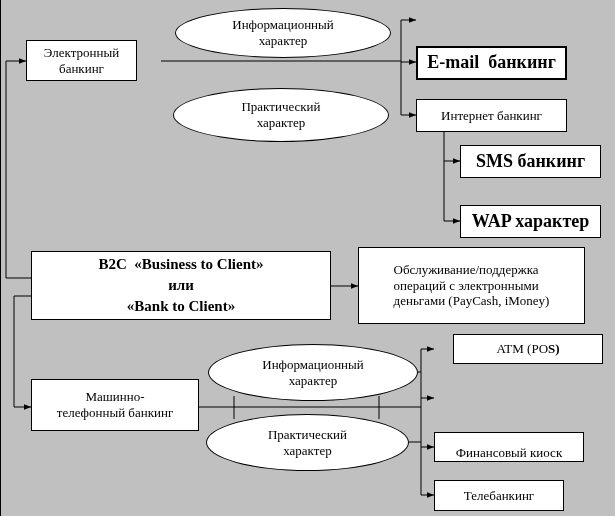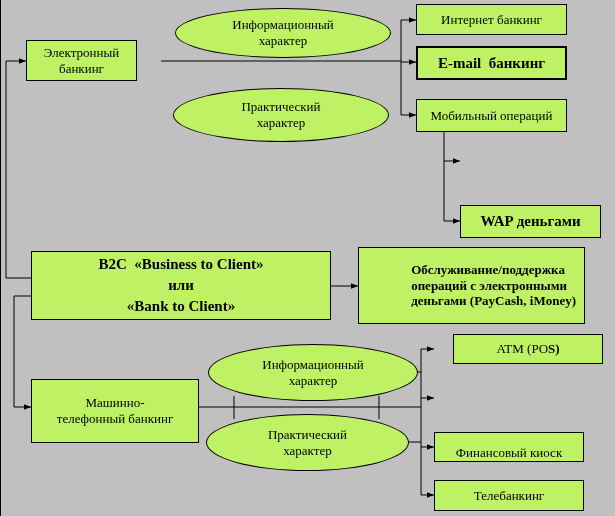--- a/index.html
+++ b/index.html
@@ -9,36 +9,36 @@
     height: 516px;
     background: #c0c0c0;
     border-left: 1px solid #000;
     border-bottom: 1px solid #000;
     overflow: hidden;
     font-family: "Liberation Serif", "DejaVu Serif", serif;
     color: #000;
   }
   .node {
     position: absolute;
-    background: #bef264;
+    background: #ffffff;
     border: 1px solid #000;
     display: flex;
     align-items: center;
     justify-content: center;
     text-align: center;
     box-sizing: border-box;
     font-size: 13px;
     line-height: 1.22;
   }
   .node .lbl { white-space: pre-line; }
   .ellipse { border-radius: 50%; }
   .bold { font-weight: bold; }
-  .sz14 { font-size: 15px; }
+  .sz14 { font-size: 18px; }
   .sz15 { font-size: 15px; line-height: 1.4; }
-  .left-text { justify-content: flex-end; text-align: left; padding-left: 8px; padding-right: 8px; font-weight: bold; }
+  .left-text { justify-content: center; text-align: left; padding-left: 8px; padding-right: 8px; }
   .thick { border-width: 2px; }
   svg.connectors {
     position: absolute;
     left: 0; top: 0;
     width: 615px; height: 516px;
     pointer-events: none;
   }
   svg.connectors line { stroke: #000; stroke-width: 1; }
 </style>
 </head>
@@ -54,50 +54,50 @@
   <div class="node ellipse" style="left:174px; top:8px; width:216px; height:50px;">
     <span class="lbl">Информационный
 характер</span>
   </div>
 
   <div class="node ellipse" style="left:172px; top:88px; width:216px; height:54px;">
     <span class="lbl">Практический
 характер</span>
   </div>
 
-  <div class="node" style="left:415px; top:4px; width:151px; height:31px;">
-    <span class="lbl">Интернет банкинг</span>
-  </div>
 
   <div class="node thick bold sz14" style="left:415px; top:46px; width:151px; height:34px;">
     <span class="lbl">E-mail&nbsp; банкинг</span>
   </div>
 
   <div class="node" style="left:415px; top:99px; width:151px; height:33px;">
-    <span class="lbl">Мобильный операций</span>
+    <span class="lbl">Интернет банкинг</span>
   </div>
 
+  <div class="node bold sz14" style="left:459px; top:145px; width:141px; height:33px;">
+    <span class="lbl">SMS банкинг</span>
+  </div>
 
   <div class="node bold sz14" style="left:459px; top:205px; width:141px; height:33px;">
-    <span class="lbl">WAP деньгами</span>
+    <span class="lbl">WAP характер</span>
   </div>
 
   <div class="node bold sz15" style="left:30px; top:251px; width:300px; height:69px;">
     <span class="lbl">B2C&nbsp; «Business to Client»
 или
 «Bank to Client»</span>
   </div>
 
   <div class="node left-text" style="left:357px; top:247px; width:227px; height:77px;">
     <span class="lbl">Обслуживание/поддержка
 операций с электронными
 деньгами (PayCash, iMoney)</span>
   </div>
 
-  <div class="node" style="left:30px; top:379px; width:168px; height:64px;">
+  <div class="node" style="left:30px; top:379px; width:168px; height:52px;">
     <span class="lbl">Машинно-
 телефонный банкинг</span>
   </div>
 
   <div class="node ellipse" style="left:207px; top:344px; width:210px; height:57px;">
     <span class="lbl">Информационный
 характер</span>
   </div>
 
   <div class="node ellipse" style="left:205px; top:414px; width:203px; height:57px;">
@@ -107,21 +107,21 @@
 
   <div class="node" style="left:452px; top:334px; width:150px; height:30px;">
     <span><span>ATM (PO</span><span class="bold">S)</span></span>
   </div>
 
 
   <div class="node" style="left:433px; top:432px; width:150px; height:30px;align-items:flex-end;">
     <span class="lbl">Финансовый киоск</span>
   </div>
 
-  <div class="node" style="left:433px; top:480px; width:150px; height:31px;">
+  <div class="node" style="left:433px; top:480px; width:130px; height:31px;">
     <span class="lbl">Телебанкинг</span>
   </div>
 
   <svg class="connectors" viewBox="0 0 615 516">
     <defs>
       <marker id="arrow" markerUnits="userSpaceOnUse" markerWidth="9" markerHeight="8" refX="7.5" refY="3" orient="auto">
         <path d="M0,0 L7.5,3 L0,6 Z" fill="#000"></path>
       </marker>
     </defs>
 

